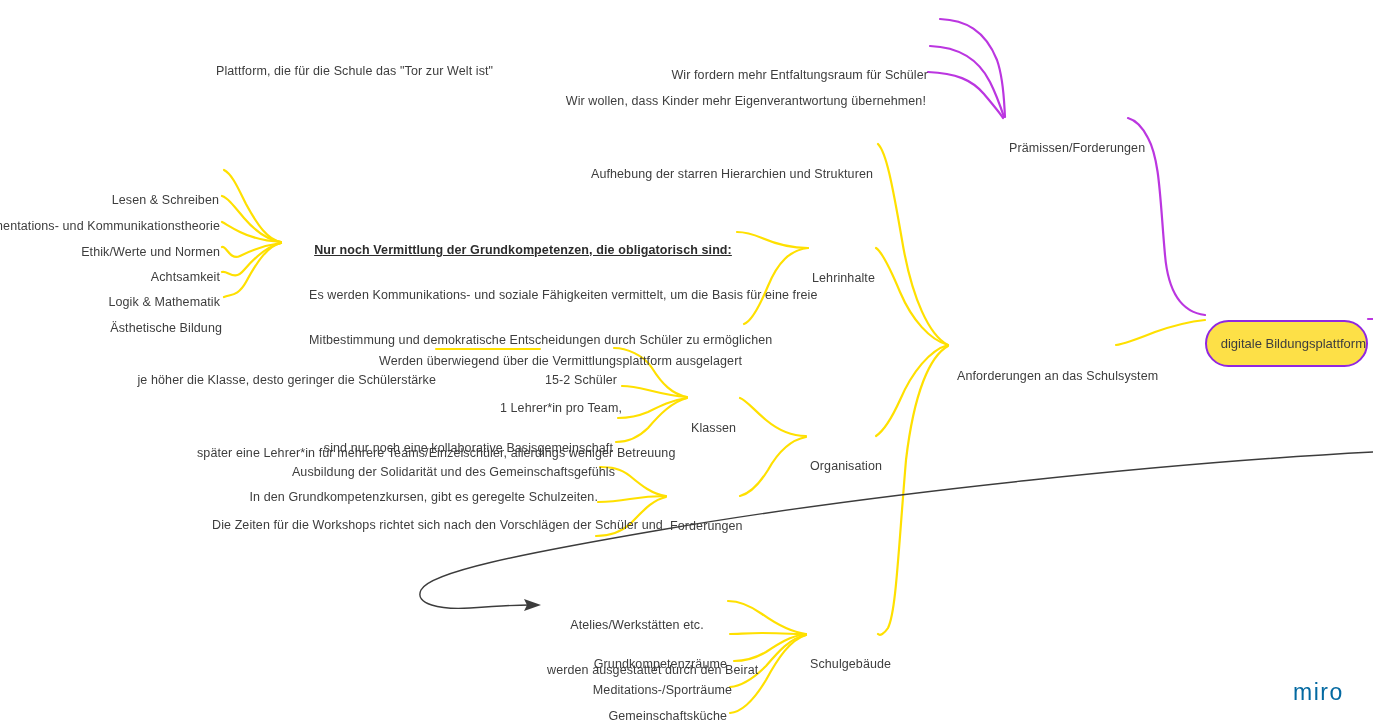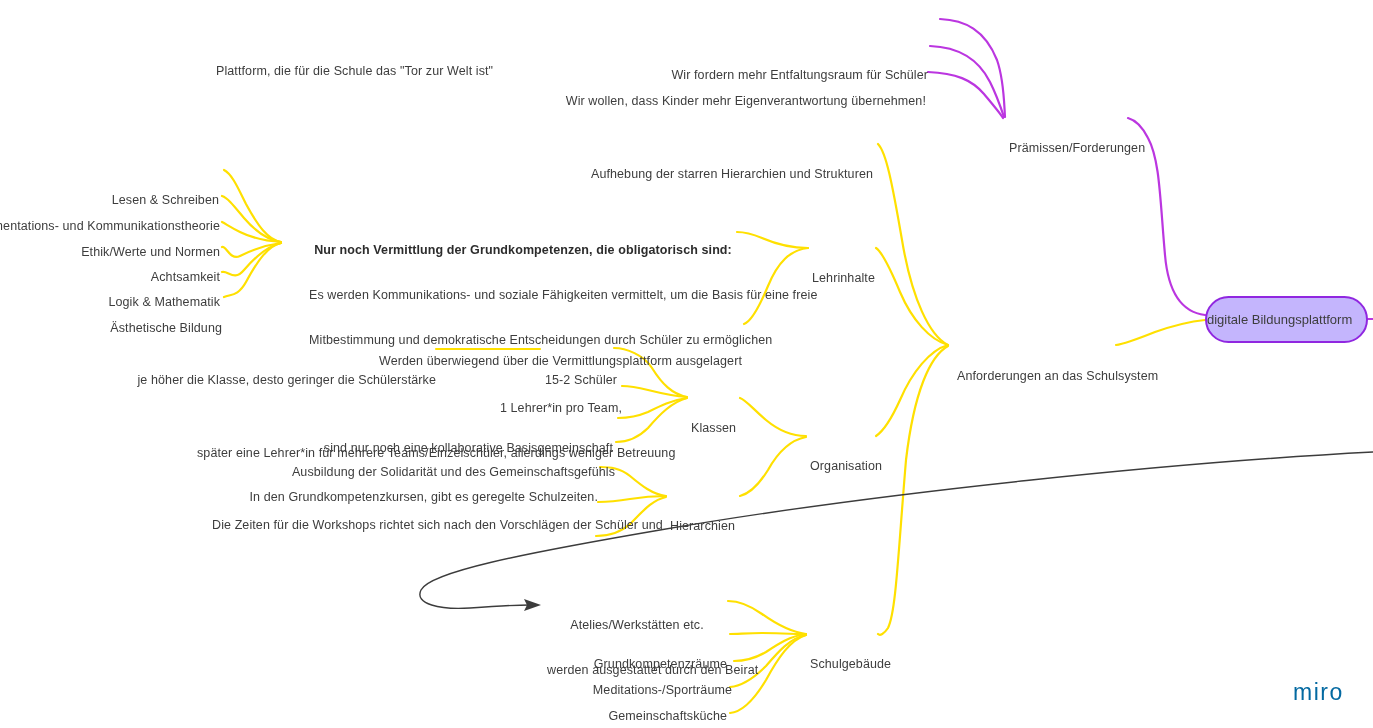--- a/index.html
+++ b/index.html
@@ -30,34 +30,35 @@
     color: #3d3d3d;
     font-size: 12.5px;
     line-height: 15px;
     white-space: pre;
     letter-spacing: 0.1px;
   }
   .node.ta-right { text-align: right; }
   .node.ta-left  { text-align: left; }
   .node.ta-center{ text-align: center; }
   .node .ln { display: block; }
-  .node .ln.b { font-weight: bold; color: #2c2c2c; }
+  .node .ln.b { font-weight: bold; color: #2c2c2c; text-decoration: underline; }
 
   .central {
     position: absolute;
     box-sizing: border-box;
     border: 2.5px solid #9027e0;
     border-radius: 30px;
-    background: #c4b5fd;
+    background: #fde047;
     color: #3d3d3d;
     font-size: 13px;
     display: flex;
     align-items: center;
-    justify-content: flex-start;
+    justify-content: flex-end;
     white-space: nowrap;
+    margin-top: 24px;
   }
   .watermark {
     position: absolute;
     color: #0369a1;
     font-size: 23px;
     letter-spacing: 1.5px;
     font-weight: 400;
     user-select: none;
   }
 </style>
@@ -202,21 +203,21 @@
   </div>
 
   <div class="node ta-right" style="right:760px; top:411px;">
     <span class="ln">sind nur noch eine kollaborative Basisgemeinschaft</span>
   </div>
   <div class="node ta-right" style="right:758px; top:435px;">
     <span class="ln">Ausbildung der Solidarität und des Gemeinschaftsgefühls</span>
   </div>
 
   <div class="node ta-left" style="left:670px; top:489px;">
-    <span class="ln">Hierarchien</span>
+    <span class="ln">Forderungen</span>
   </div>
   <div class="node ta-right" style="right:775px; top:460px;">
     <span class="ln">In den Grundkompetenzkursen, gibt es geregelte Schulzeiten.</span>
   </div>
   <div class="node ta-right" style="right:783px; top:488px; width:378px;">
     <span class="ln">Die Zeiten für die Workshops richtet sich nach den Vorschlägen der Schüler und</span>
   </div>
 
   <div class="node ta-left" style="left:810px; top:627px;">
     <span class="ln">Schulgebäude</span>

